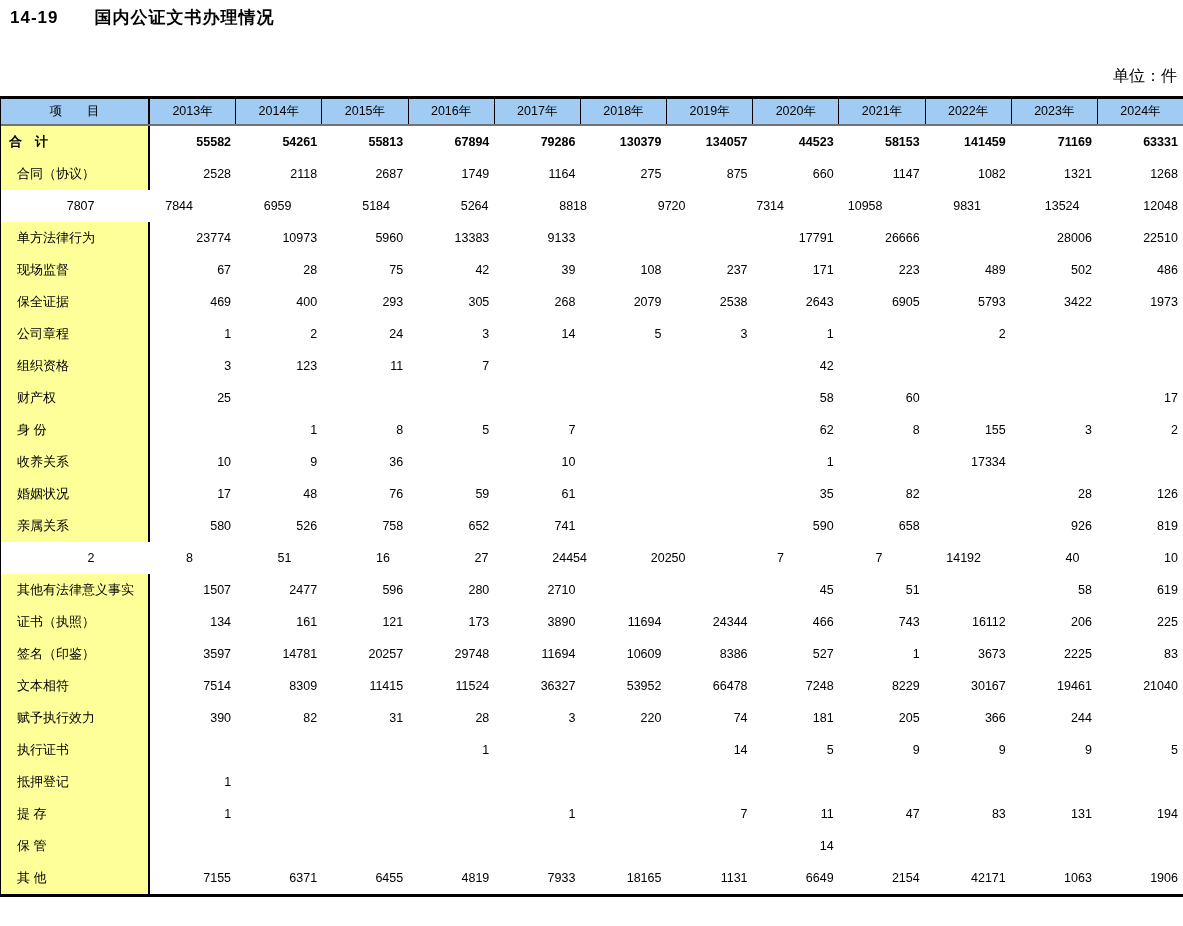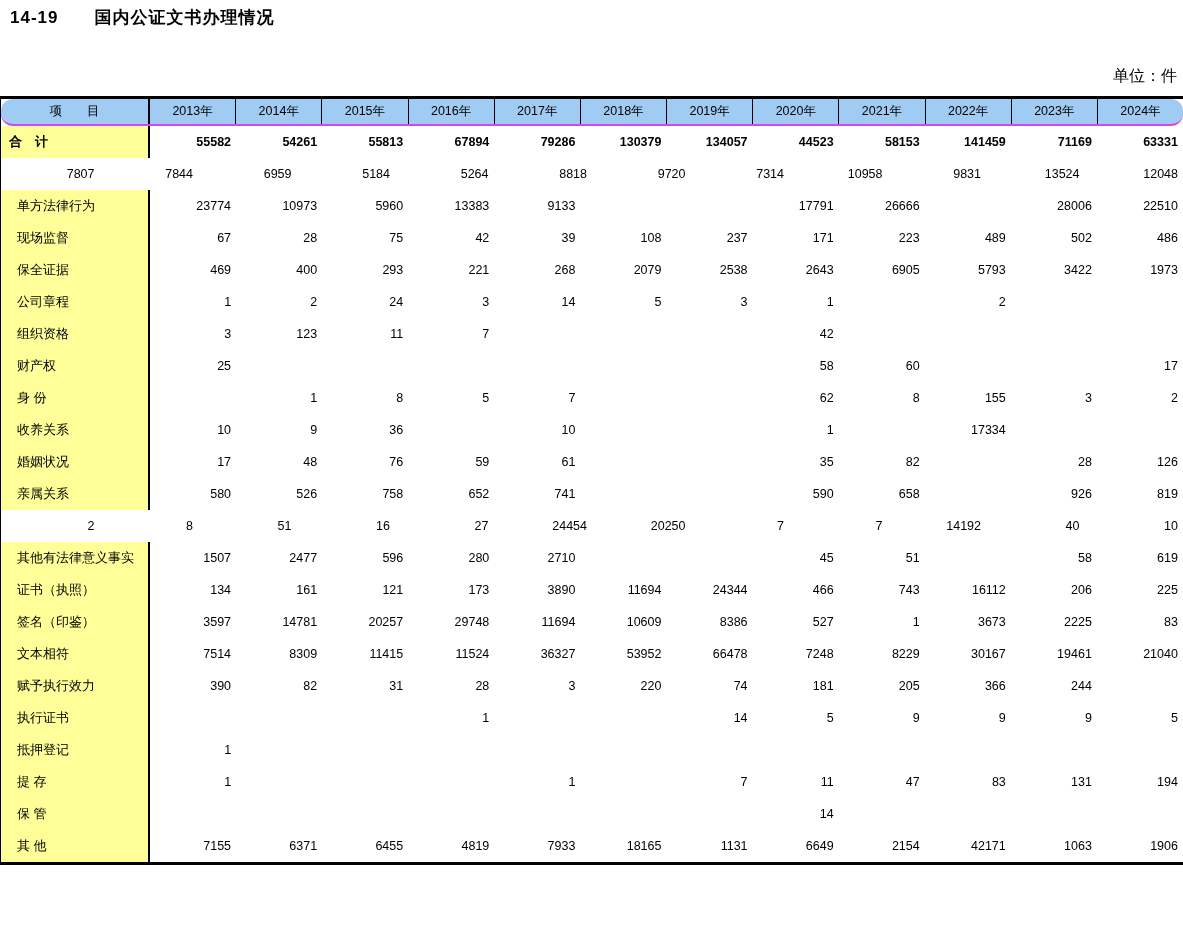--- a/index.html
+++ b/index.html
@@ -8,21 +8,21 @@
     width:1183px; height:926px; position:relative; overflow:hidden;
     font-family:"Liberation Sans","DejaVu Sans",sans-serif; color:#000;
   }
   .page-title { position:absolute; left:10px; top:6px; font-size:17px; font-weight:bold; letter-spacing:1px; }
   .page-title .t-text { margin-left:36px; }
   .unit-label { position:absolute; right:6px; top:66px; font-size:16px; }
   .table {
     position:absolute; left:0; top:96px; width:1183px;
     border-top:3px solid #000; border-bottom:3px solid #000; border-left:1px solid #000;
   }
-  .thead { display:flex; height:27px; border-bottom:2px solid #d946ef; background:var(--header-bg,#A0CBF2);border-radius:12px; }
+  .thead { display:flex; height:27px; border-bottom:2px solid #737373; background:var(--header-bg,#A0CBF2); }
   .th { display:flex; align-items:center; justify-content:center; font-size:12.5px; }
   .th.item-col { width:149px; border-right:2px solid #000; }
   .th.year-col { flex:1 1 0; border-right:1px solid #000; }
   .th.year-col:last-child { border-right:none; }
   .tbody { width:100%; }
   .tr { display:flex; height:32px; }
   .td { display:flex; align-items:center; overflow:hidden; }
   .td.label {
     width:149px; flex:0 0 149px; background:var(--label-bg,#FFFF99);
     border-right:2px solid #000; padding-left:5px; font-size:13px; white-space:pre;
@@ -67,20 +67,35 @@
         <div class="td num">79286</div>
         <div class="td num">130379</div>
         <div class="td num">134057</div>
         <div class="td num">44523</div>
         <div class="td num">58153</div>
         <div class="td num">141459</div>
         <div class="td num">71169</div>
         <div class="td num">63331</div>
       </div>
       <div class="tr">
+        <div class="td label sub">合同（协议）</div>
+        <div class="td num">2528</div>
+        <div class="td num">2118</div>
+        <div class="td num">2687</div>
+        <div class="td num">1749</div>
+        <div class="td num">1164</div>
+        <div class="td num">275</div>
+        <div class="td num">875</div>
+        <div class="td num">660</div>
+        <div class="td num">1147</div>
+        <div class="td num">1082</div>
+        <div class="td num">1321</div>
+        <div class="td num">1268</div>
+      </div>
+      <div class="tr">
         <div class="td num">7807</div>
         <div class="td num">7844</div>
         <div class="td num">6959</div>
         <div class="td num">5184</div>
         <div class="td num">5264</div>
         <div class="td num">8818</div>
         <div class="td num">9720</div>
         <div class="td num">7314</div>
         <div class="td num">10958</div>
         <div class="td num">9831</div>
@@ -115,21 +130,21 @@
         <div class="td num">223</div>
         <div class="td num">489</div>
         <div class="td num">502</div>
         <div class="td num">486</div>
       </div>
       <div class="tr">
         <div class="td label sub">保全证据</div>
         <div class="td num">469</div>
         <div class="td num">400</div>
         <div class="td num">293</div>
-        <div class="td num">221</div>
+        <div class="td num">305</div>
         <div class="td num">268</div>
         <div class="td num">2079</div>
         <div class="td num">2538</div>
         <div class="td num">2643</div>
         <div class="td num">6905</div>
         <div class="td num">5793</div>
         <div class="td num">3422</div>
         <div class="td num">1973</div>
       </div>
       <div class="tr">

